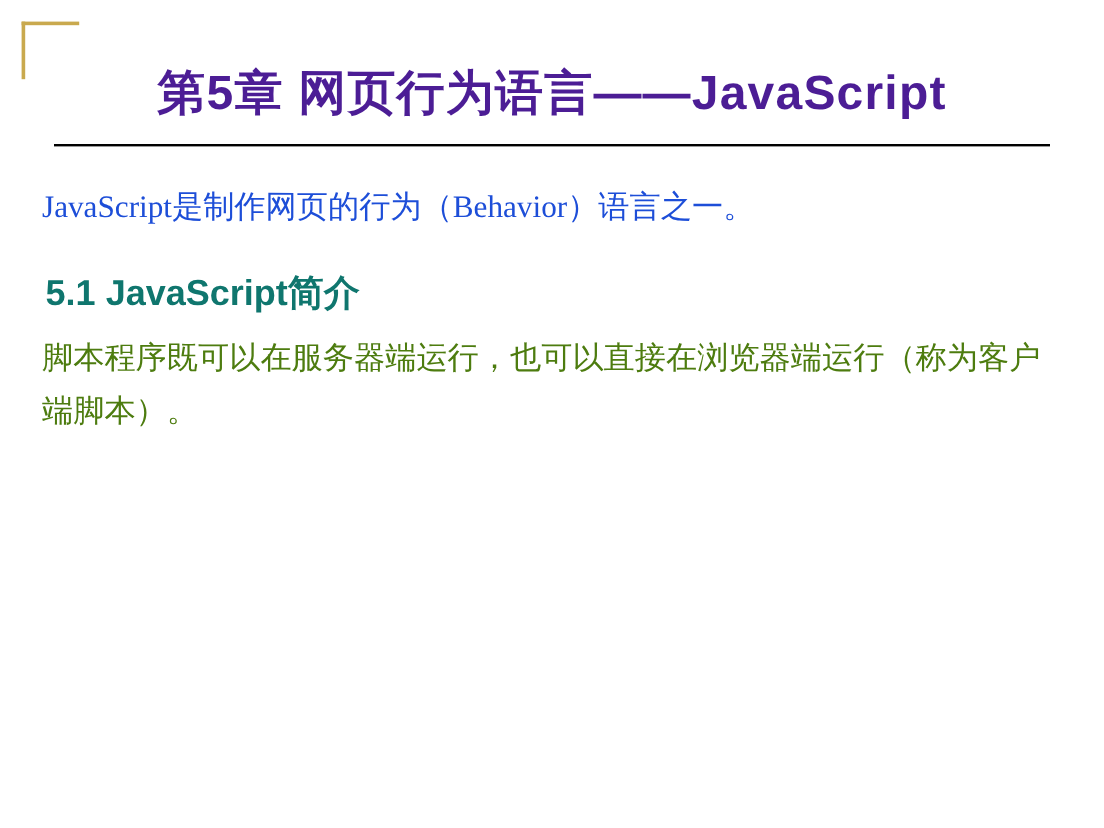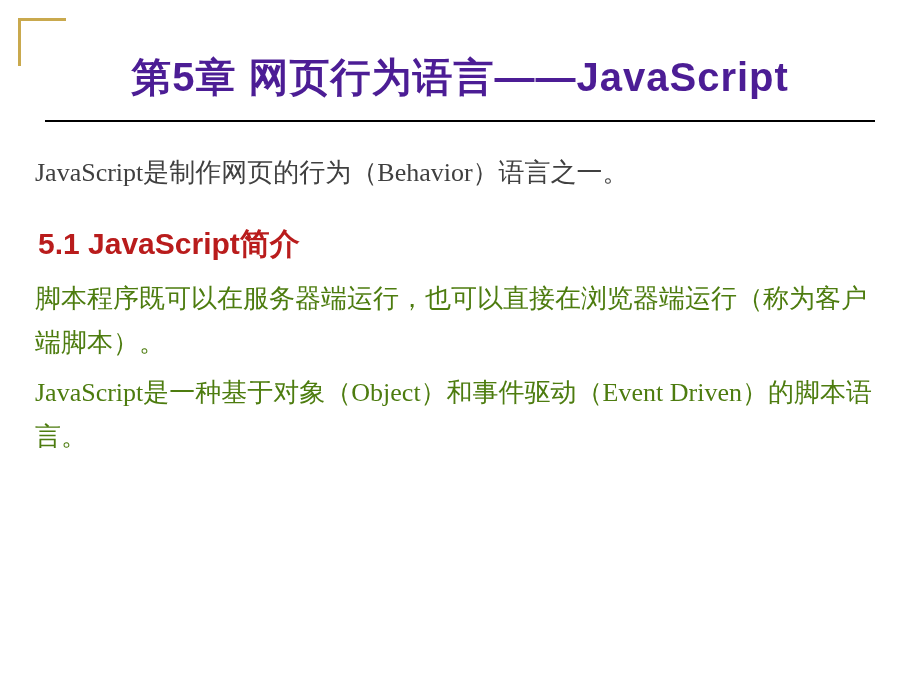--- a/index.html
+++ b/index.html
@@ -36,30 +36,30 @@
       margin-bottom: 15px;
       letter-spacing: 1px;
     }
     .divider-line {
       border: none;
       border-top: 2px solid #000000;
       margin: 0 15px 30px 15px;
     }
     .intro-paragraph {
       font-size: 26px;
-      color: #404040;
+      color: #1d4ed8;
       line-height: 1.6;
       margin: 0 5px 30px 5px;
       font-family: "SimSun", "宋体", serif;
     }
     .section-heading {
       font-family: Arial, "SimHei", "黑体", sans-serif;
       font-size: 30px;
       font-weight: bold;
-      color: #b91c1c;
+      color: #0f766e;
       margin: 0 8px 12px 8px;
     }
     .body-paragraph {
       font-size: 26px;
       color: #4d7c0f;
       line-height: 1.7;
       margin: 0 5px 6px 5px;
       font-family: "SimSun", "宋体", serif;
     }
   </style>
@@ -70,14 +70,13 @@
 
 <div class="content-wrapper">
   <h1 class="main-title">第5章  网页行为语言——JavaScript</h1>
   <hr class="divider-line">
 
   <p class="intro-paragraph">JavaScript是制作网页的行为（Behavior）语言之一。</p>
 
   <h2 class="section-heading">5.1  JavaScript简介</h2>
 
   <p class="body-paragraph">脚本程序既可以在服务器端运行，也可以直接在浏览器端运行（称为客户端脚本）。</p>
-  <p class="body-paragraph">JavaScript是一种基于对象（Object）和事件驱动（Event Driven）的脚本语言。</p>
 </div>
 
 </body></html>

